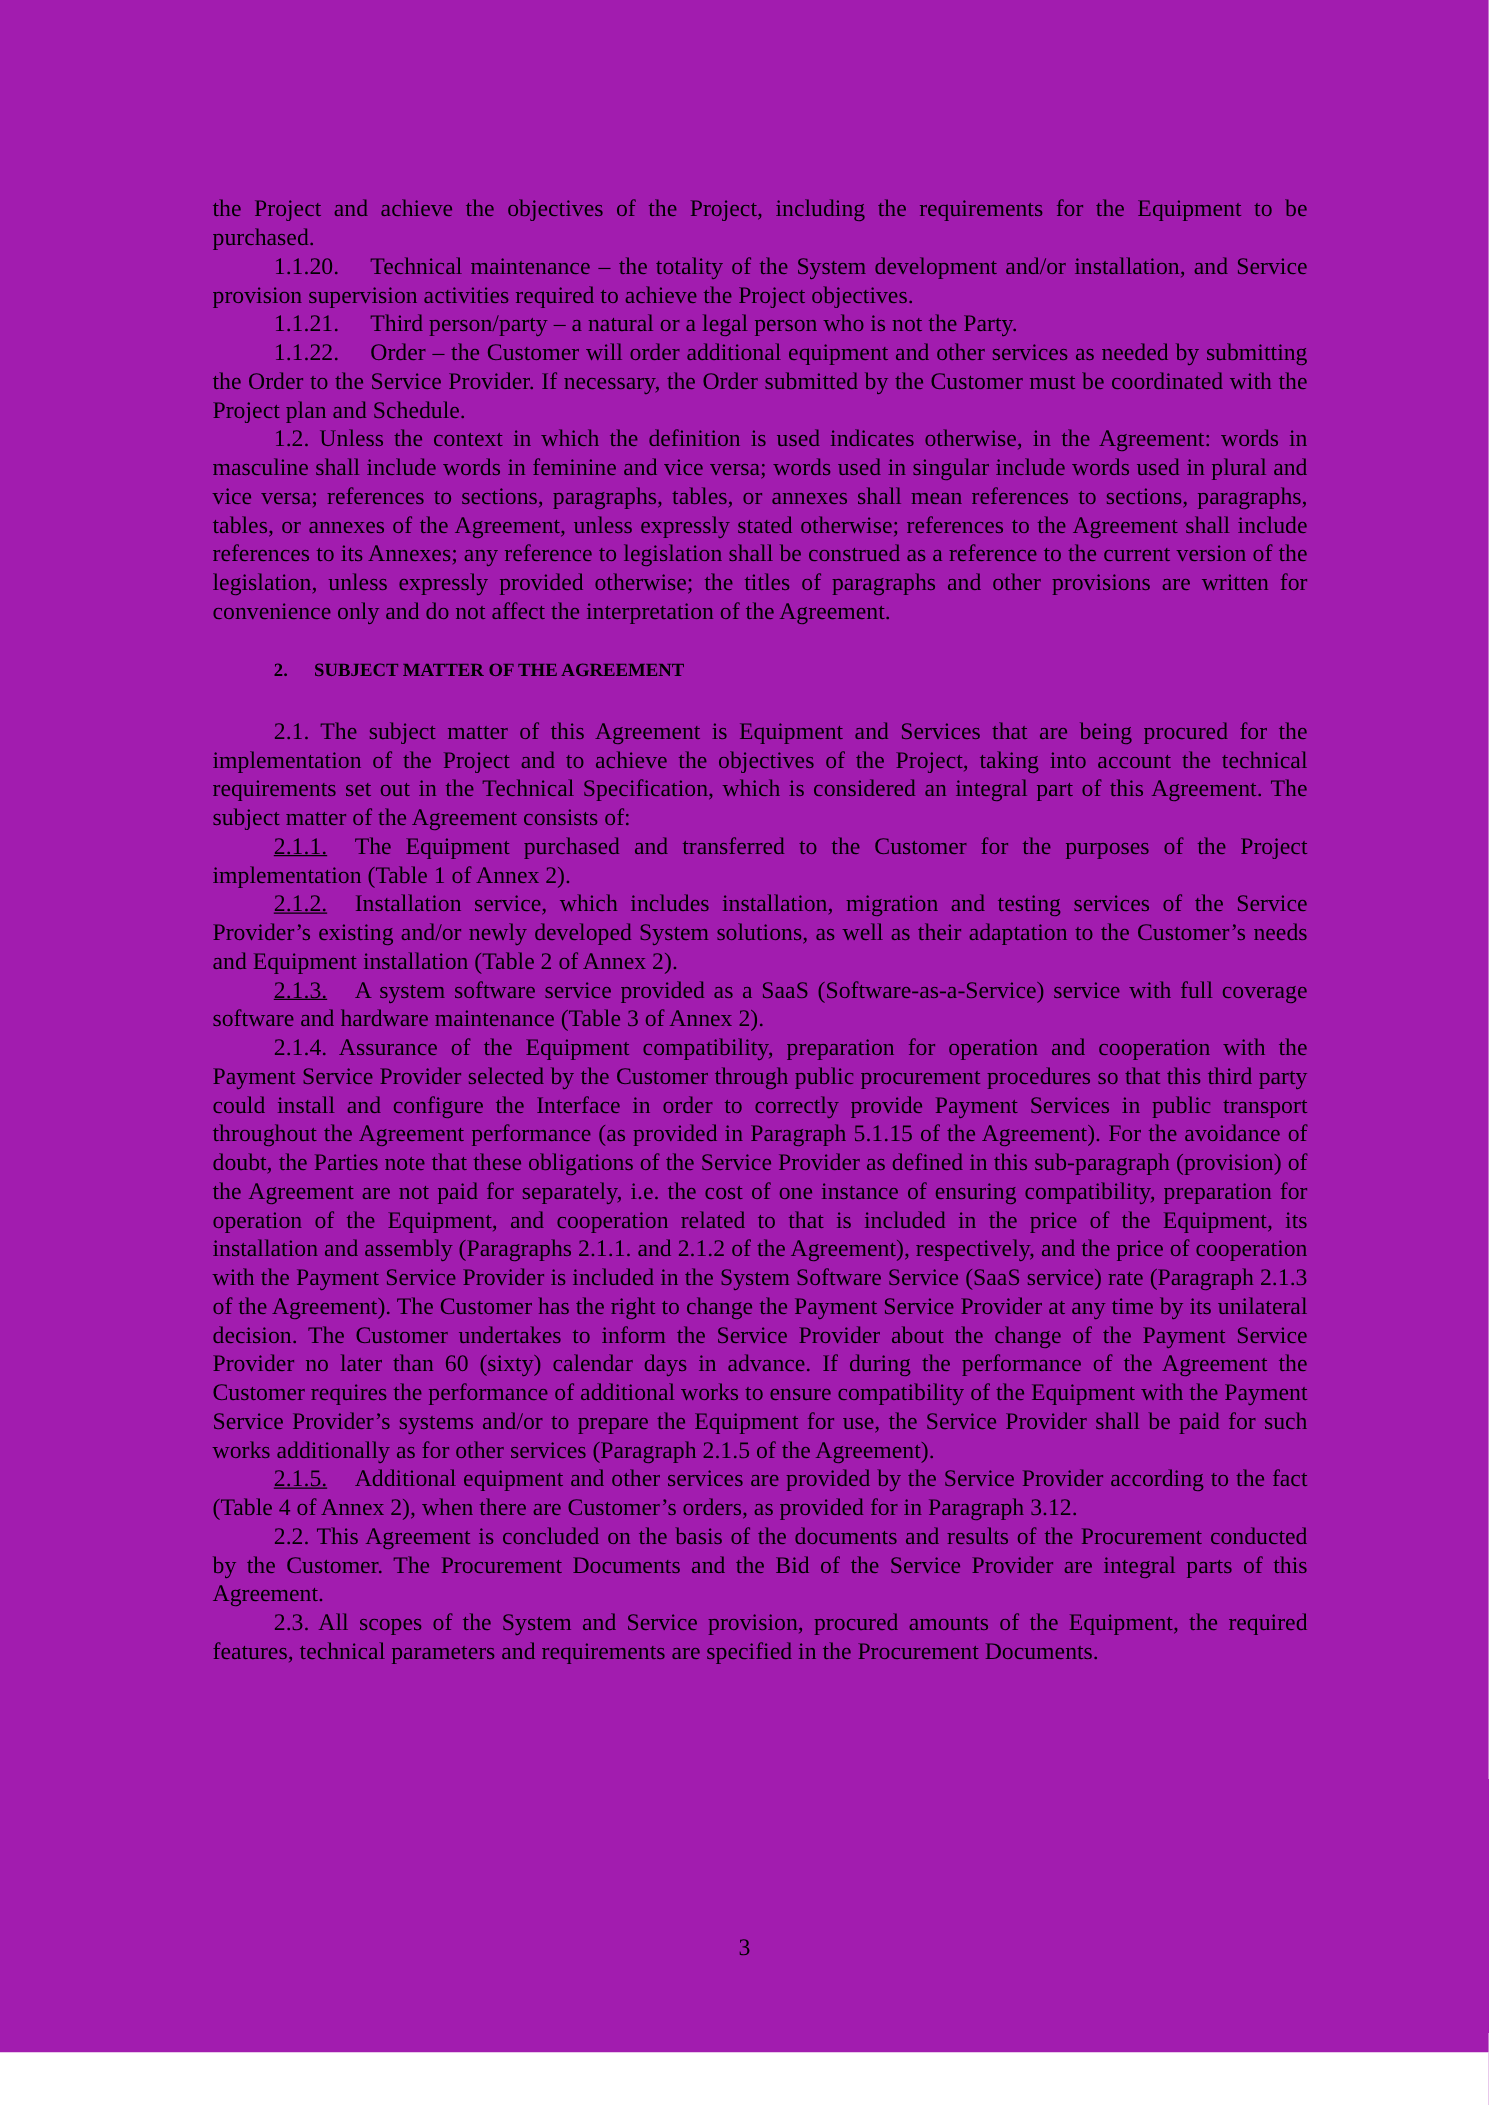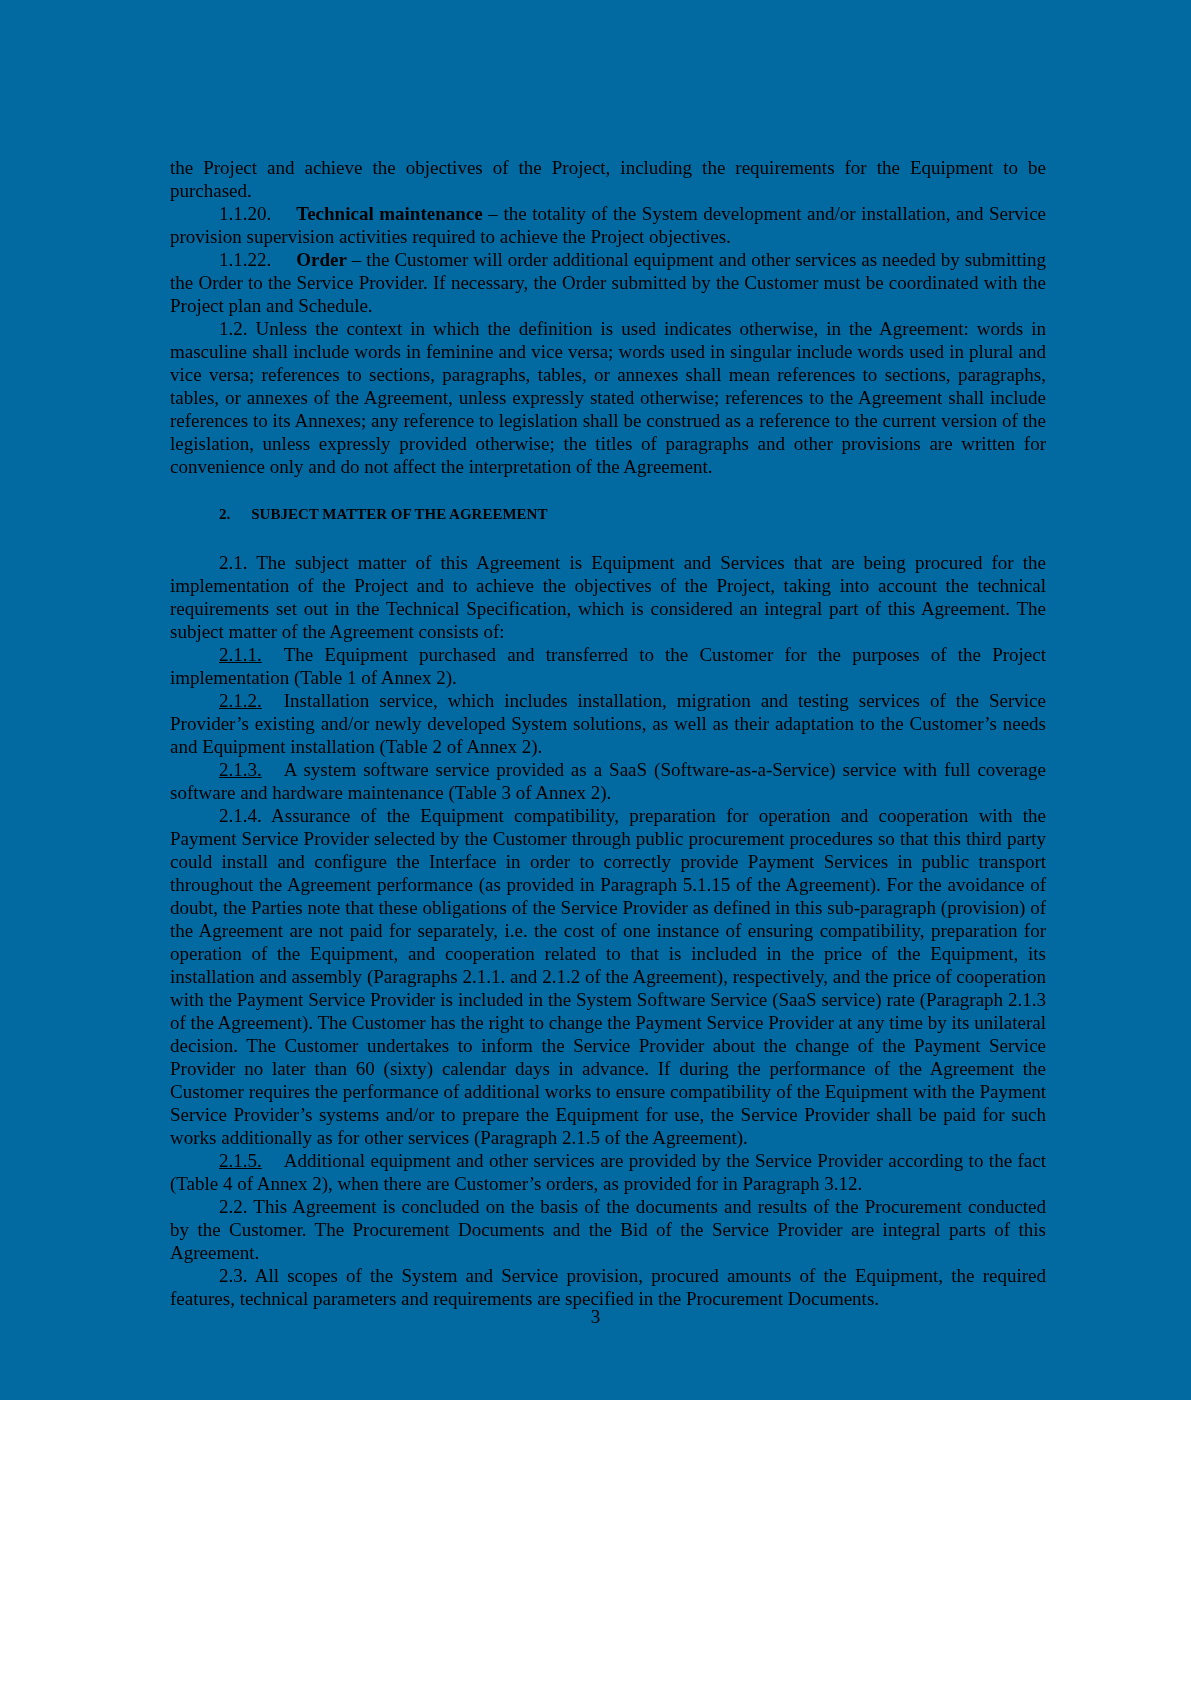--- a/index.html
+++ b/index.html
@@ -1,36 +1,36 @@
 <!DOCTYPE html>
 <html><head>
 <meta charset="utf-8">
 <title>Agreement — page 3</title>
 <style>
   * { margin: 0; padding: 0; box-sizing: border-box; }
   html, body { background: #ffffff; }
   .page {
     position: relative;
     width: 1191px;
-    height: 1400px;
+    height: 1642px;
     margin: 0 auto;
-    background: #0369a1;
+    background: #a21caf;
     color: #000000;
     font-family: "Liberation Serif", "DejaVu Serif", serif;
     font-size: 19px;
     line-height: 23px;
     padding: 156px 145px 0 170px;
     overflow: hidden;
   }
   .para {
     text-align: justify;
     text-indent: 49px;
   }
   .para.no-indent { text-indent: 0; }
-  .bold { font-weight: bold; }
+  .bold { font-weight: normal; }
   .gap-lg { margin-right: 25px; }
   .gap-md { margin-right: 22px; text-decoration: underline; }
   .heading {
     font-weight: bold;
     font-size: 15px;
     line-height: 23px;
     text-indent: 49px;
     margin: 25px 0 25px 0;
     text-align: left;
   }
@@ -45,20 +45,21 @@
 </style>
 </head>
 <body>
 
 <div class="page">
 
   <p class="para no-indent">the Project and achieve the objectives of the Project, including the requirements for the Equipment to be purchased.</p>
 
   <p class="para"><span class="gap-lg">1.1.20.</span><span class="bold">Technical maintenance</span><span> – the totality of the System development and/or installation, and Service provision supervision activities required to achieve the Project objectives.</span></p>
 
+  <p class="para"><span class="gap-lg">1.1.21.</span><span class="bold">Third person/party</span><span> – a natural or a legal person who is not the Party.</span></p>
 
   <p class="para"><span class="gap-lg">1.1.22.</span><span class="bold">Order</span><span> – the Customer will order additional equipment and other services as needed by submitting the Order to the Service Provider. If necessary, the Order submitted by the Customer must be coordinated with the Project plan and Schedule.</span></p>
 
   <p class="para">1.2. Unless the context in which the definition is used indicates otherwise, in the Agreement: words in masculine shall include words in feminine and vice versa; words used in singular include words used in plural and vice versa; references to sections, paragraphs, tables, or annexes shall mean references to sections, paragraphs, tables, or annexes of the Agreement, unless expressly stated otherwise; references to the Agreement shall include references to its Annexes; any reference to legislation shall be construed as a reference to the current version of the legislation, unless expressly provided otherwise; the titles of paragraphs and other provisions are written for convenience only and do not affect the interpretation of the Agreement.</p>
 
   <h2 class="heading"><span class="heading-num">2.</span><span>SUBJECT MATTER OF THE AGREEMENT</span></h2>
 
   <p class="para">2.1. The subject matter of this Agreement is Equipment and Services that are being procured for the implementation of the Project and to achieve the objectives of the Project, taking into account the technical requirements set out in the Technical Specification, which is considered an integral part of this Agreement. The subject matter of the Agreement consists of:</p>
 
   <p class="para"><span class="gap-md">2.1.1.</span><span>The Equipment purchased and transferred to the Customer for the purposes of the Project implementation (Table 1 of Annex 2).</span></p>

